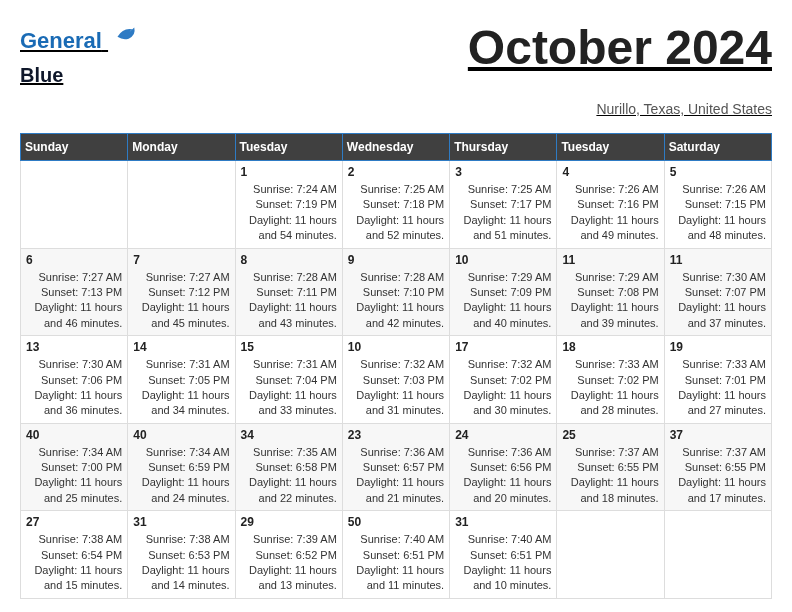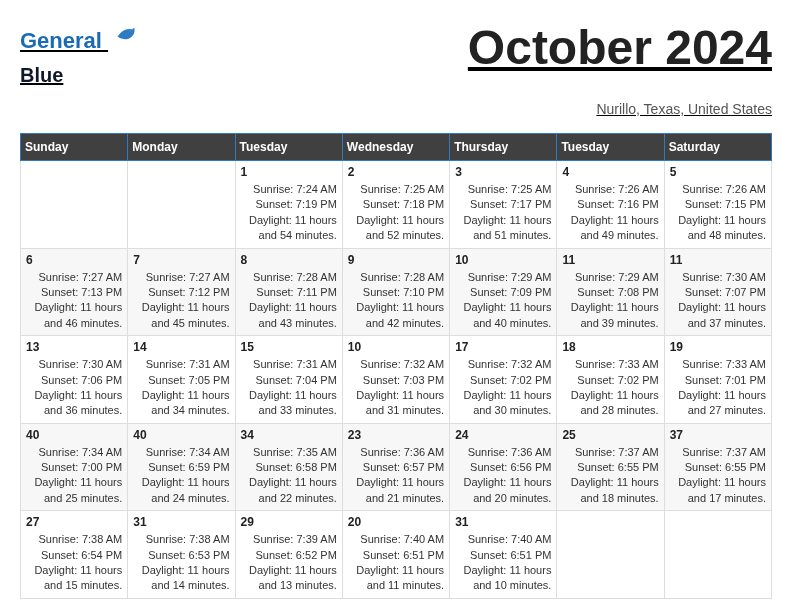--- a/index.html
+++ b/index.html
@@ -255,21 +255,21 @@
         </td>
         <td>
           <span class="day-number">31</span>
           <div class="day-info">Sunrise: 7:38 AM<br>Sunset: 6:53 PM<br>Daylight: 11 hours and 14 minutes.</div>
         </td>
         <td>
           <span class="day-number">29</span>
           <div class="day-info">Sunrise: 7:39 AM<br>Sunset: 6:52 PM<br>Daylight: 11 hours and 13 minutes.</div>
         </td>
         <td>
-          <span class="day-number">20</span>
+          <span class="day-number">50</span>
           <div class="day-info">Sunrise: 7:40 AM<br>Sunset: 6:51 PM<br>Daylight: 11 hours and 11 minutes.</div>
         </td>
         <td>
           <span class="day-number">31</span>
           <div class="day-info">Sunrise: 7:40 AM<br>Sunset: 6:51 PM<br>Daylight: 11 hours and 10 minutes.</div>
         </td>
         <td class="empty"></td>
         <td class="empty"></td>
       </tr>
     </tbody>

